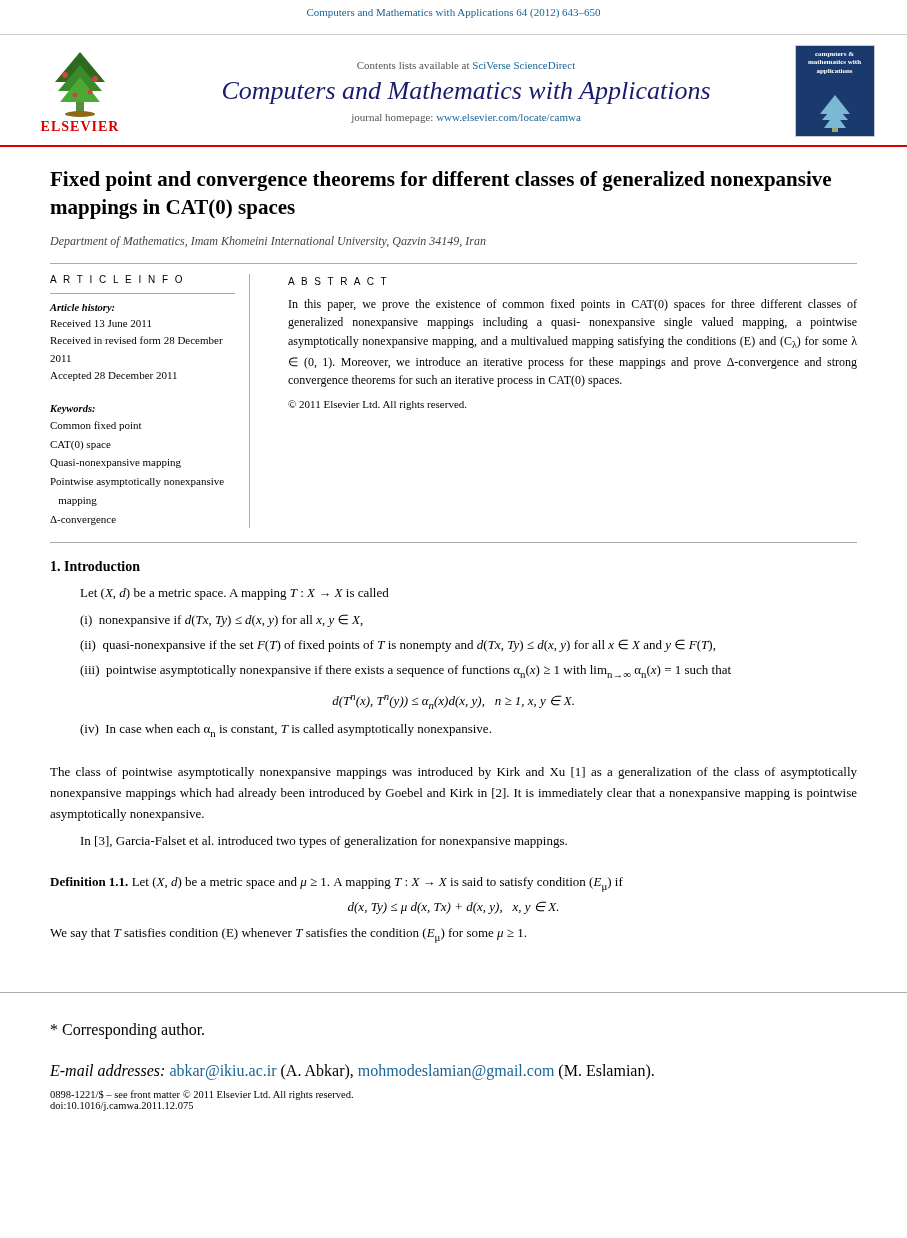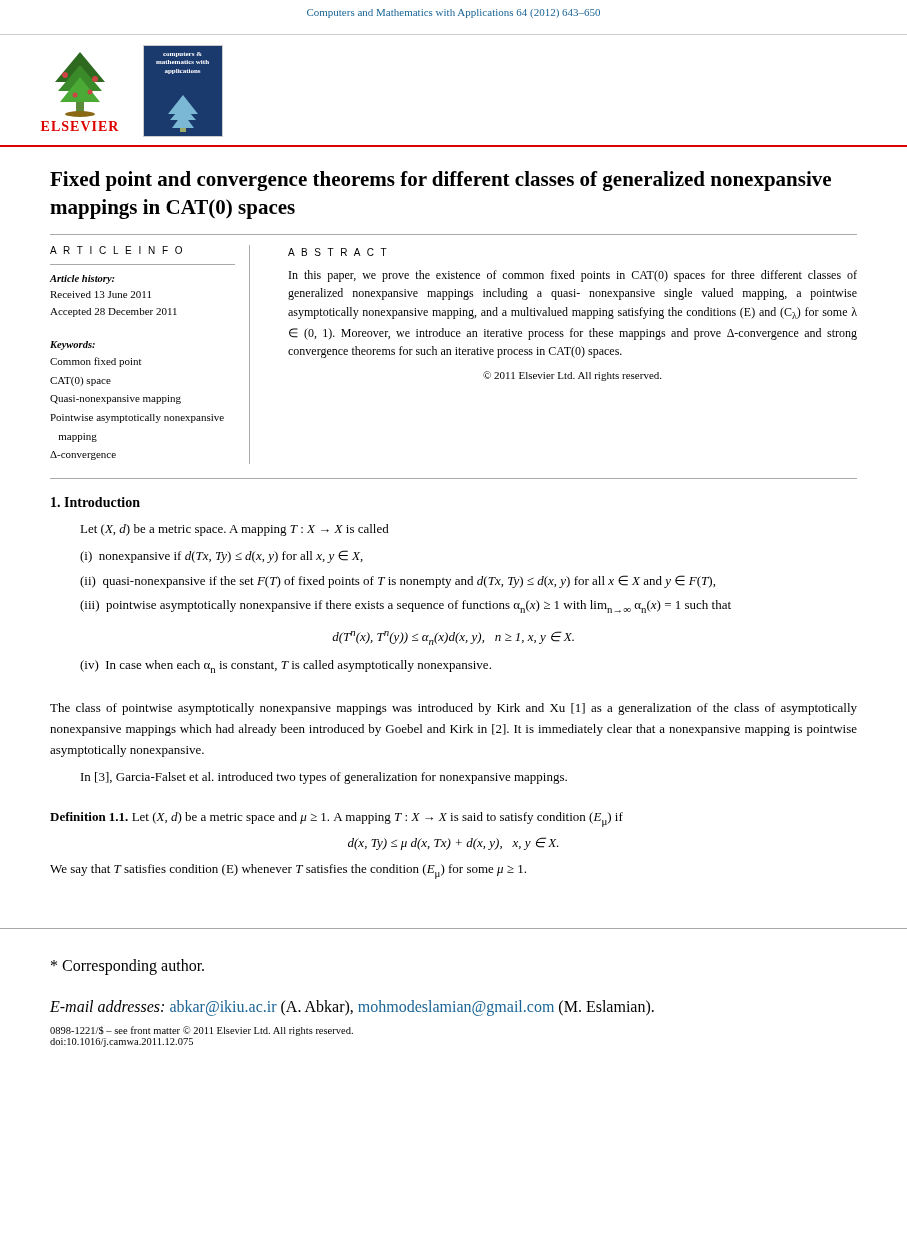--- a/index.html
+++ b/index.html
@@ -192,21 +192,21 @@
       text-transform: uppercase;
       margin-bottom: 6px;
       font-family: Arial, sans-serif;
     }
     .abstract-text {
       font-size: 12px;
       line-height: 1.55;
       text-align: justify;
     }
     .copyright-line {
-      text-align: center;
+      text-align: left;
       font-size: 11px;
       color: #000;
       margin-top: 6px;
     }
     
     .section-title {
       font-size: 14px;
       font-weight: bold;
       color: #000;
       margin-top: 16px;
@@ -295,20 +295,31 @@
         <polygon points="40,30 20,55 60,55" fill="#4aaa35"></polygon>
 
         <circle cx="25" cy="28" r="3" fill="#cc4444"></circle>
         <circle cx="55" cy="32" r="3" fill="#cc4444"></circle>
         <circle cx="35" cy="48" r="2.5" fill="#cc4444"></circle>
         <circle cx="50" cy="45" r="2.5" fill="#cc4444"></circle>
       </svg>
       <div class="elsevier-text">ELSEVIER</div>
     </div>
 
+    <div class="journal-header-center">
+      <div class="journal-contents-line">
+        <span>Contents lists available at</span>
+        <a class="sciverse-link" href="#">SciVerse ScienceDirect</a>
+      </div>
+      <div class="journal-title-main">Computers and Mathematics with Applications</div>
+      <div class="journal-homepage-line">
+        <span>journal homepage:</span>
+        <a class="journal-homepage-link" href="#">www.elsevier.com/locate/camwa</a>
+      </div>
+    </div>
 
     <div class="journal-header-right">
       <div class="journal-cover-img">
         <div class="cover-title-text">computers &amp;
 mathematics
 with applications</div>
         <svg class="cover-tree-svg" viewBox="0 0 40 40">
           <polygon points="20,3 5,22 35,22" fill="#7ab8d4"></polygon>
           <polygon points="20,13 7,28 33,28" fill="#7ab8d4"></polygon>
           <polygon points="20,21 9,36 31,36" fill="#7ab8d4"></polygon>
@@ -319,31 +330,33 @@
   </div>
 
   <div class="main-content">
 
     
     <div class="article-title">Fixed point and convergence theorems for different classes of generalized nonexpansive mappings in CAT(0) spaces</div>
 
     
 
     
+    <div class="article-affiliation">Department of Mathematics, Imam Khomeini International University, Qazvin 34149, Iran</div>
 
     <hr class="divider-line">
 
     
     <div class="article-info-abstract">
 
       <div class="article-info-col">
         <div class="info-section-title">A R T I C L E   I N F O</div>
         <hr class="divider-line">
         <div class="info-sub-title">Article history:</div>
         <div class="info-date">Received 13 June 2011</div>
+        <div class="info-date">Received in revised form 28 December 2011</div>
         <div class="info-date">Accepted 28 December 2011</div>
         <br>
         <div class="info-sub-title">Keywords:</div>
         <div class="keywords-list">
           <div>Common fixed point</div>
           <div>CAT(0) space</div>
           <div>Quasi-nonexpansive mapping</div>
           <div>Pointwise asymptotically nonexpansive<br>&nbsp;&nbsp;&nbsp;mapping</div>
           <div>Δ-convergence</div>
         </div>

